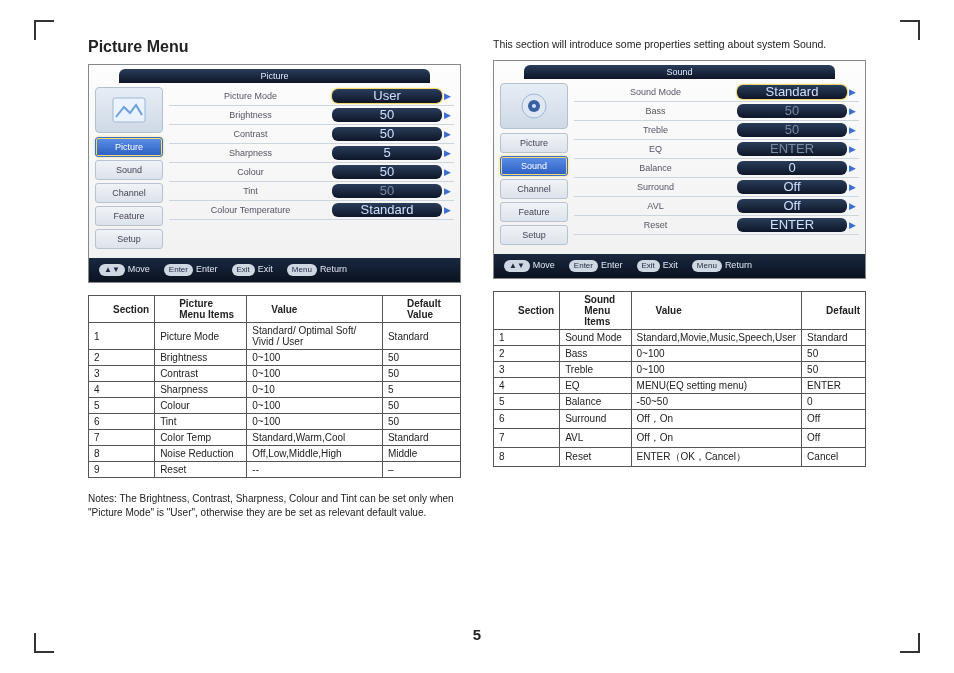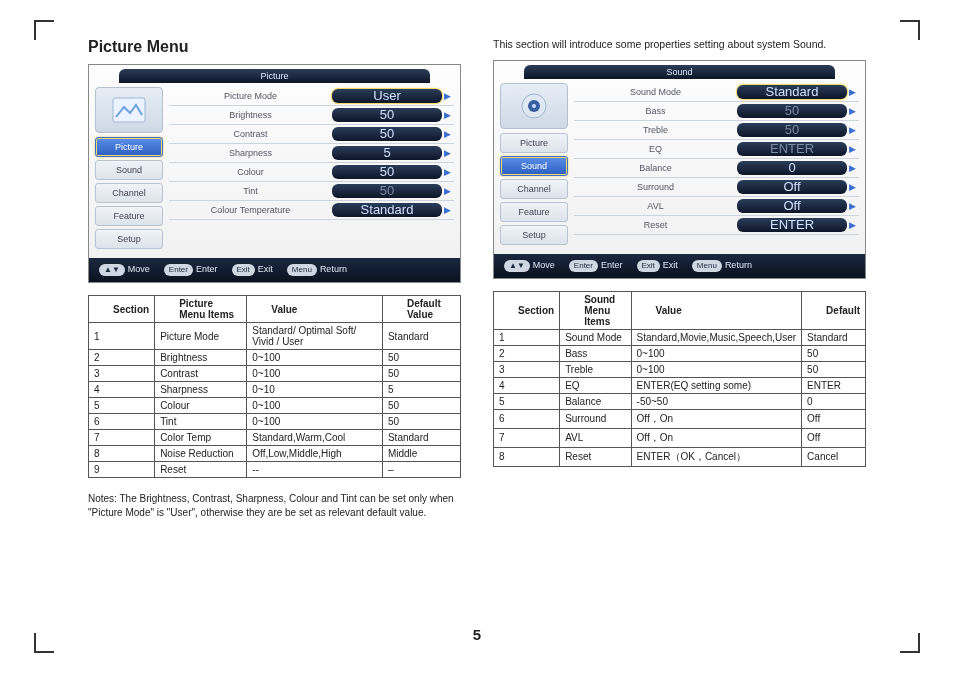--- a/index.html
+++ b/index.html
@@ -284,21 +284,21 @@
             </tr>
             <tr>
               <td>3</td>
               <td>Treble</td>
               <td>0~100</td>
               <td>50</td>
             </tr>
             <tr>
               <td>4</td>
               <td>EQ</td>
-              <td>ENTER(EQ setting some)</td>
+              <td>MENU(EQ setting menu)</td>
               <td>ENTER</td>
             </tr>
             <tr>
               <td>5</td>
               <td>Balance</td>
               <td>-50~50</td>
               <td>0</td>
             </tr>
             <tr>
               <td>6</td>

